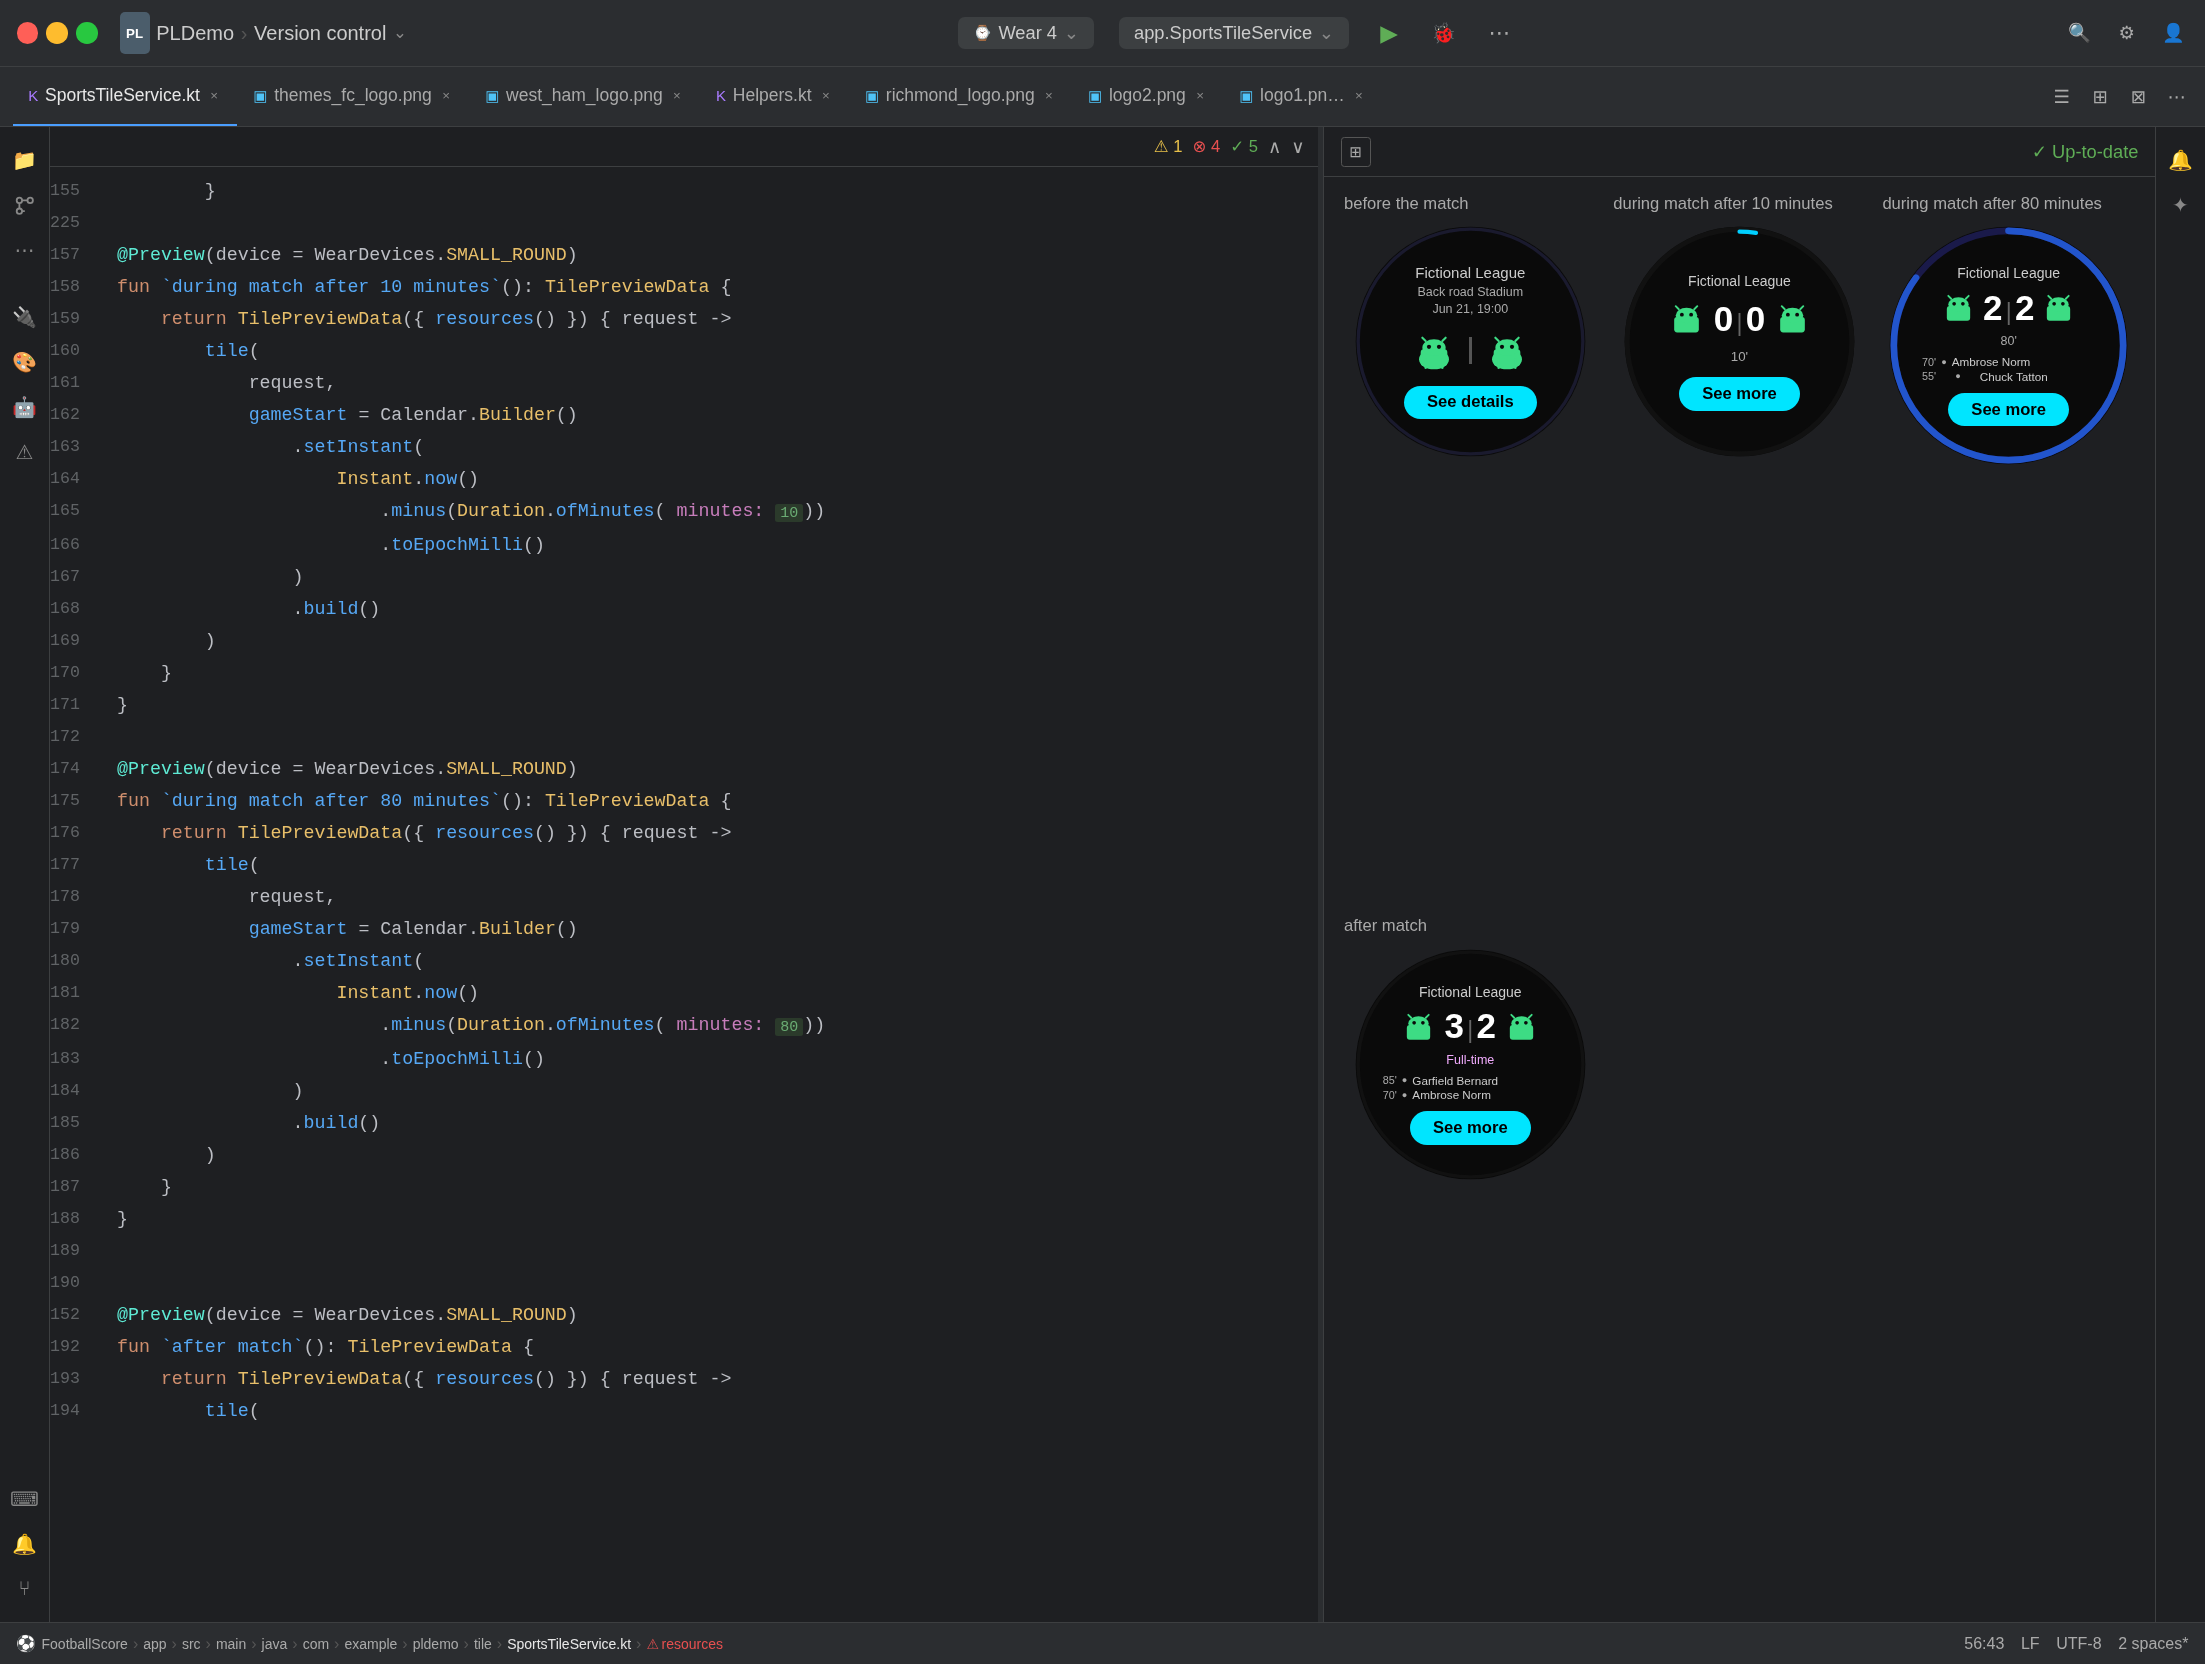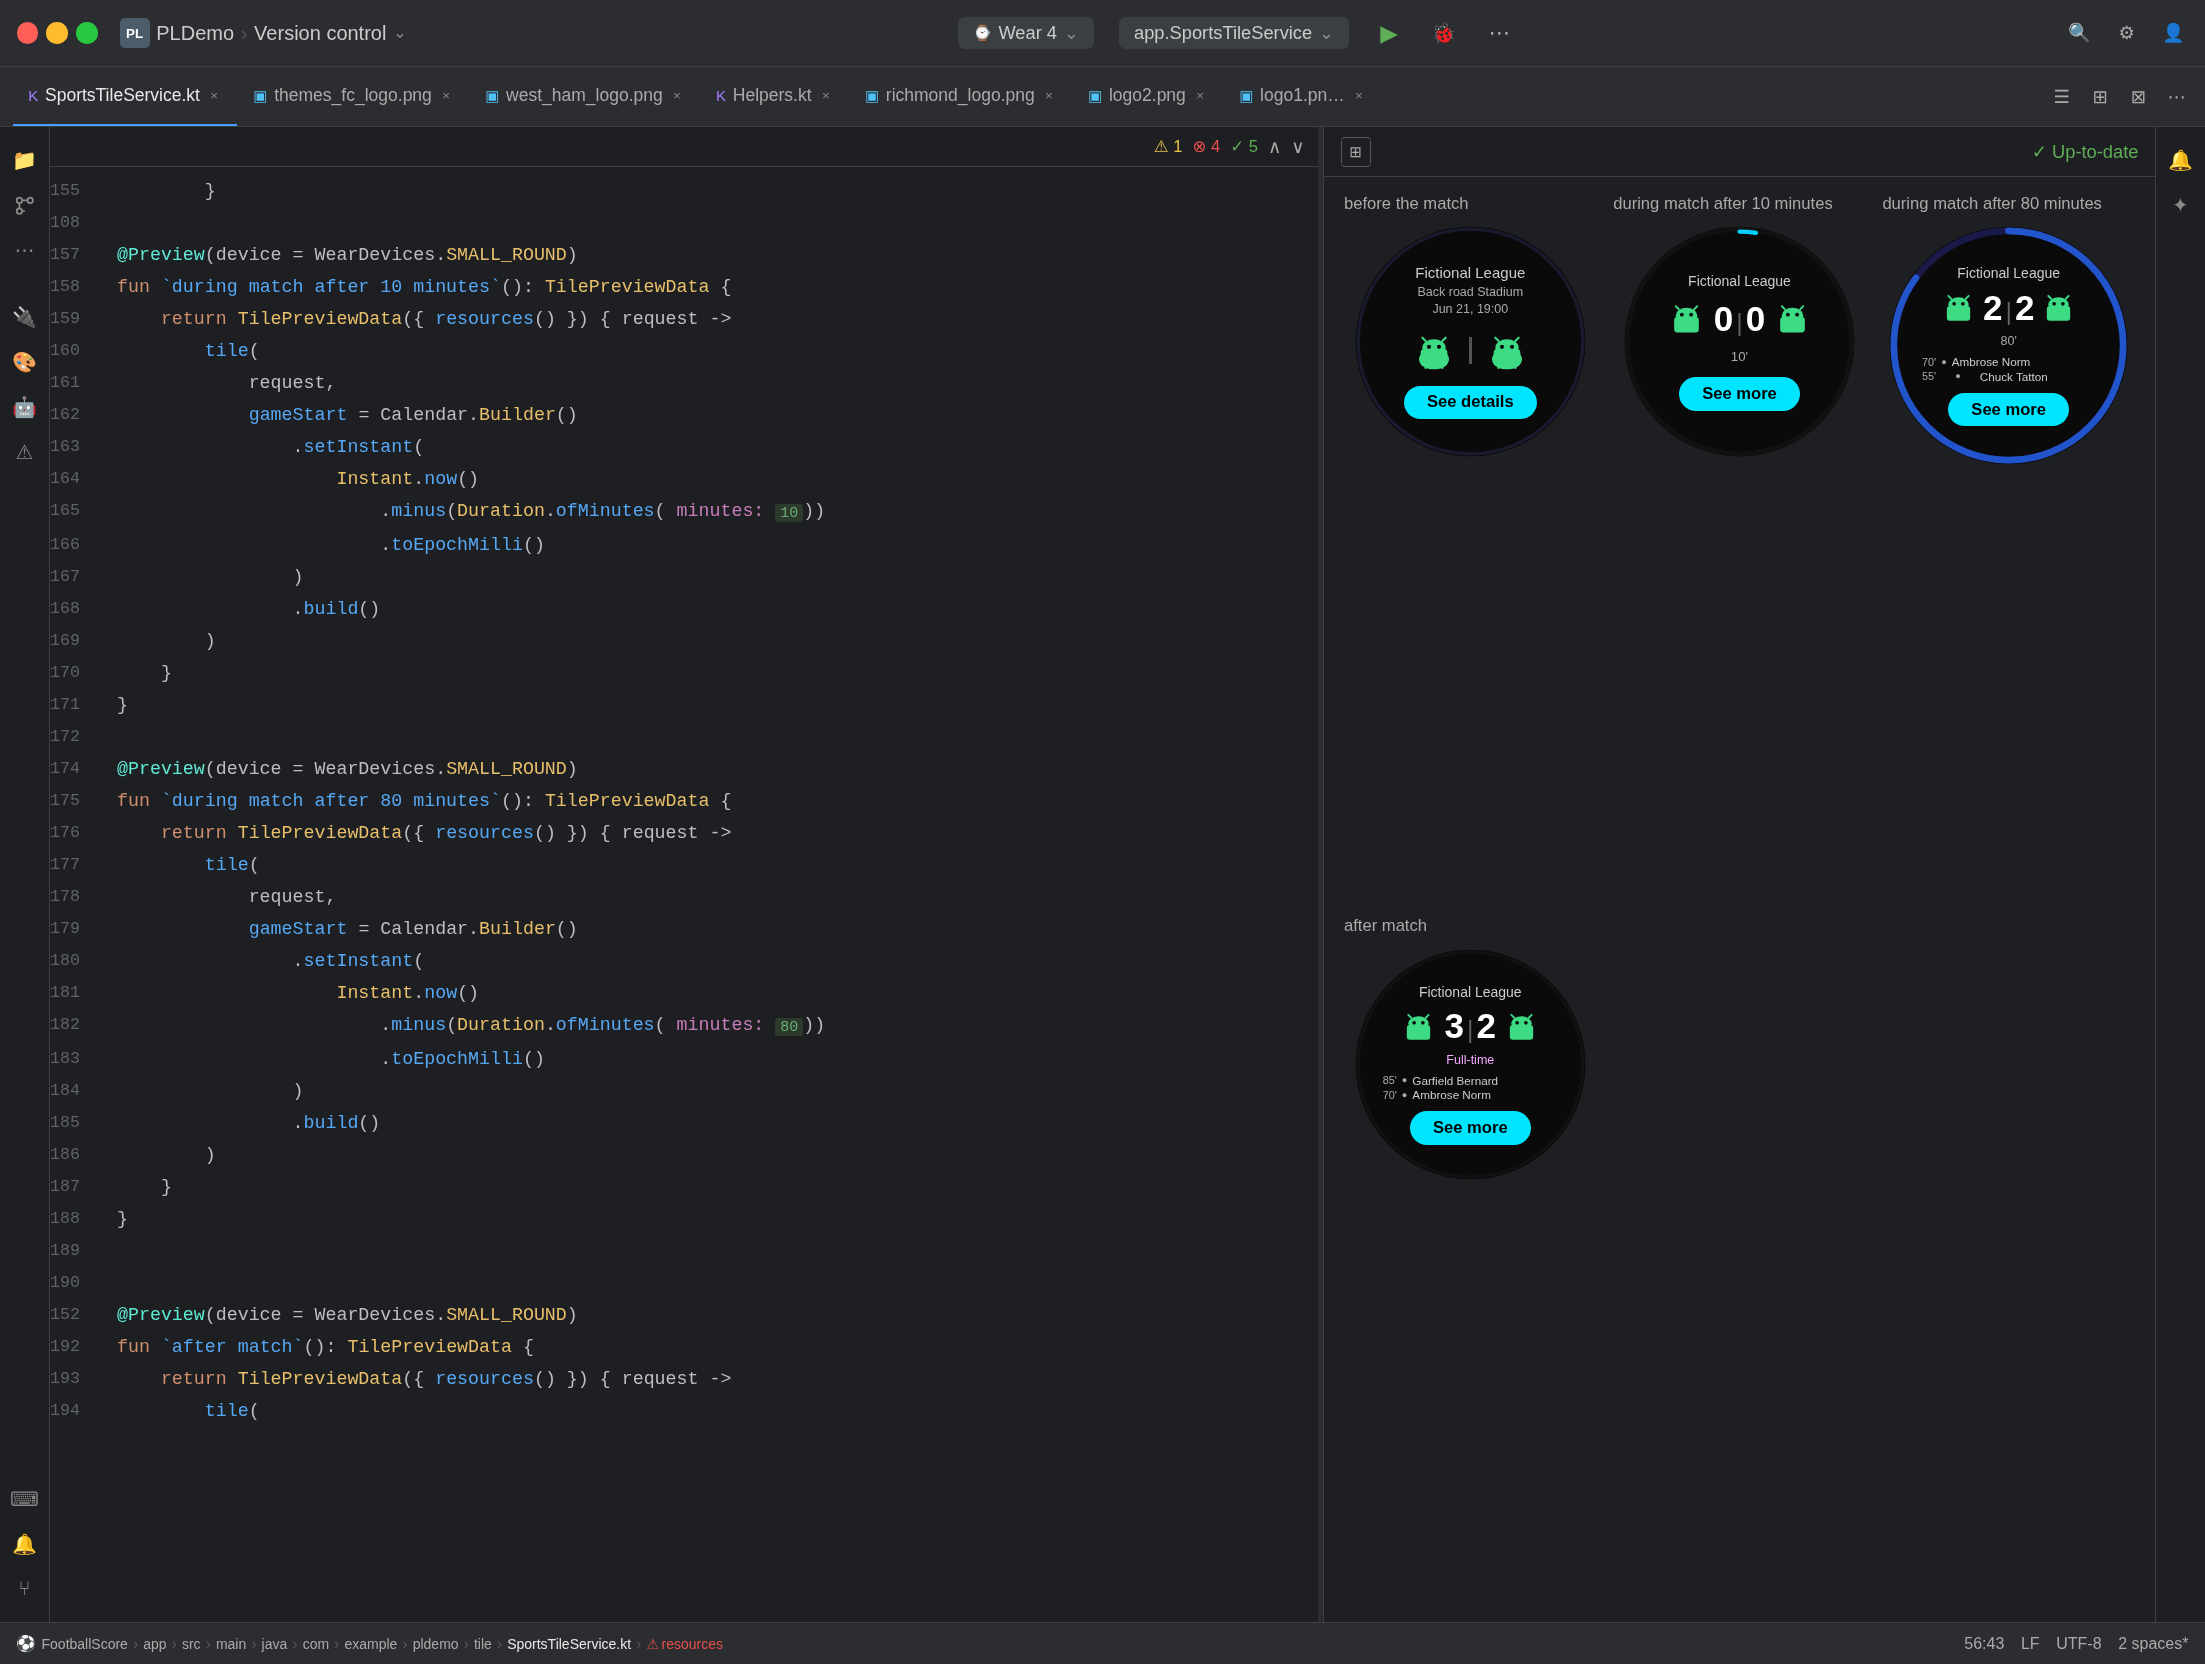--- a/index.html
+++ b/index.html
@@ -30,21 +30,21 @@
     }
     .tl-red { background: #ff5f57; }
     .tl-yellow { background: #febc2e; }
     .tl-green { background: #28c840; }
 
     .titlebar-brand {
       display: flex; align-items: center; gap: 6.7px;
       color: #ccc; font-size: 20px; margin-left: 8.3px;
     }
     .brand-logo {
-      width: 30px; height: 30px; background: #4b5d6b; border-radius: 5px;
+      width: 30px; height: 42px; background: #4b5d6b; border-radius: 5px;
       display: flex; align-items: center; justify-content: center;
       color: #fff; font-size: 13.3px; font-weight: bold;
     }
     .titlebar-sep { color: #555; font-size: 20px; }
 
     .titlebar-center {
       flex: 1; display: flex; justify-content: center; align-items: center; gap: 25px;
     }
     .titlebar-pill {
       background: #3c3f41; border-radius: 6.7px; padding: 5px 15px;
@@ -342,21 +342,21 @@
       <div class="editor-badge" style="font-size:18.3px;cursor:pointer">∧</div>
       <div class="editor-badge" style="font-size:18.3px;cursor:pointer">∨</div>
     </div>
     <div id="code-area">
 
       <div class="code-line">
         <span class="line-num">155</span>
         <span class="line-content"><span class="ident">        }</span></span>
       </div>
       <div class="code-line">
-        <span class="line-num">108</span>
+        <span class="line-num">225</span>
         <span class="line-content"></span>
       </div>
       <div class="code-line">
         <span class="line-num">157</span>
         <span class="line-content"><span class="ann">@Preview</span><span class="ident">(device = WearDevices.</span><span class="type">SMALL_ROUND</span><span class="ident">)</span></span>
       </div>
       <div class="code-line">
         <span class="line-num">158</span>
         <span class="line-content"><span class="kw">fun </span><span class="fn">`during match after 10 minutes`</span><span class="ident">(): </span><span class="type">TilePreviewData</span><span class="ident"> {</span></span>
       </div>

